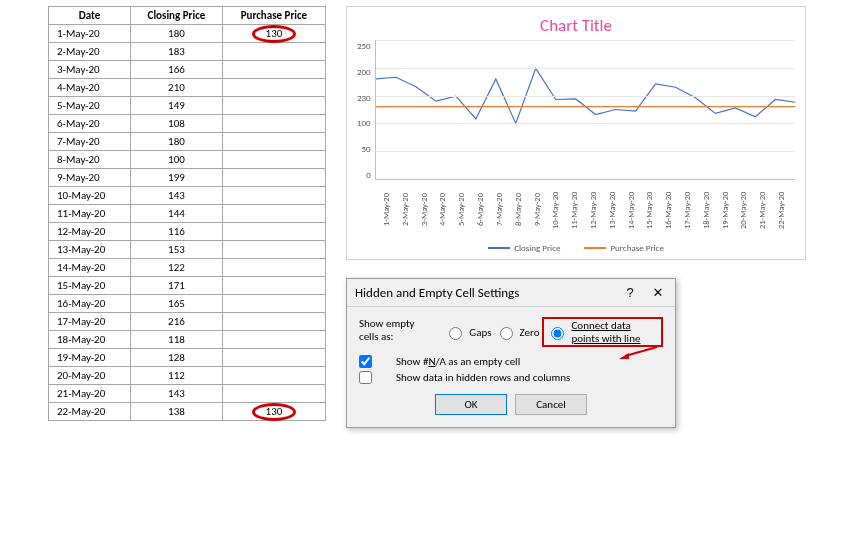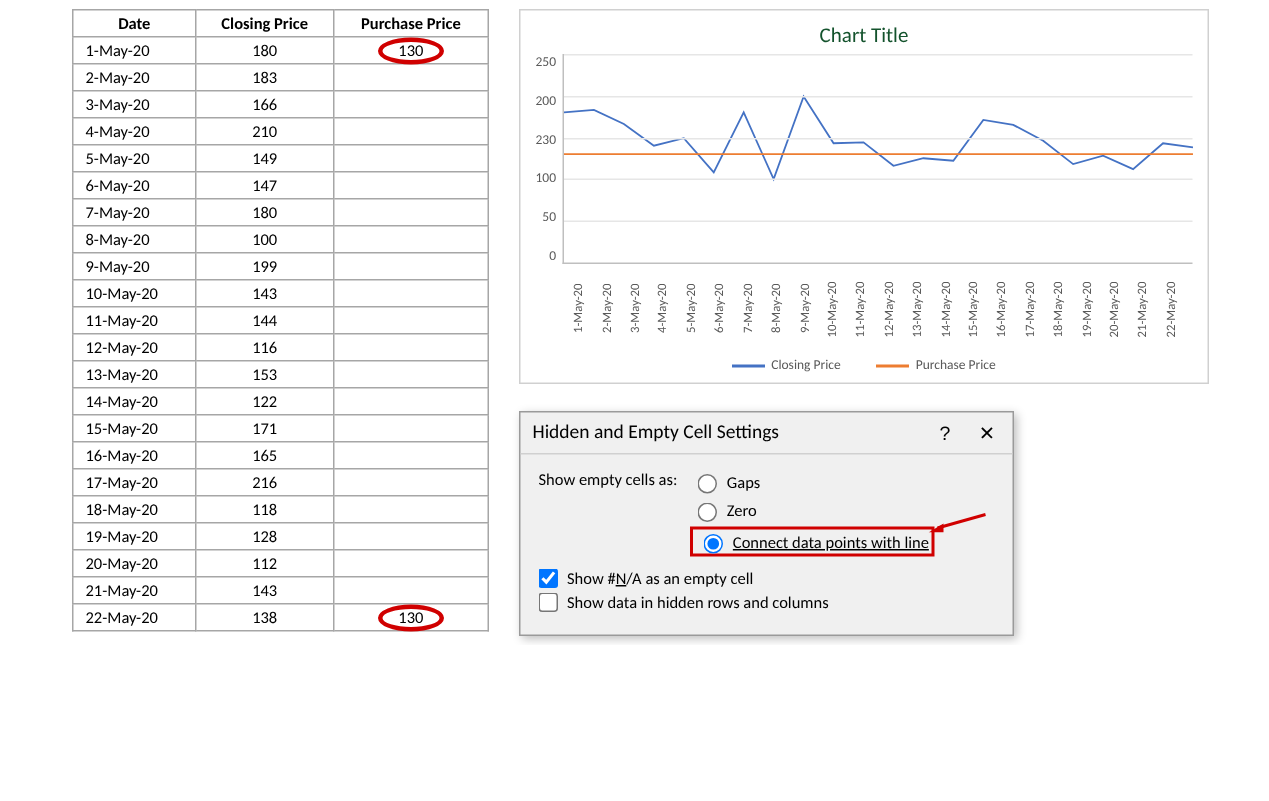--- a/index.html
+++ b/index.html
@@ -39,21 +39,21 @@
     pointer-events: none;
   }
 
   
   .chart-box {
     border: 1px solid #d0d0d0;
     background: #fff;
     padding: 8px 10px 6px 10px;
     width: 460px;
   }
-  .chart-title { text-align: center; font-size: 14px; color: #14532d; margin-bottom: 4px; }
+  .chart-title { text-align: center; font-size: 17px; color: #ec4899; margin-bottom: 4px; }
   .plot-wrap { display: flex; align-items: stretch; }
   .y-axis { display: flex; flex-direction: column; justify-content: space-between; font-size: 9px; color: #595959; text-align: right; padding-right: 4px; height: 140px; }
   .plot { position: relative; flex: 1; height: 140px; border-left: 1px solid #bfbfbf; border-bottom: 1px solid #bfbfbf; }
   .grid-line { position: absolute; left: 0; right: 0; border-top: 1px solid #e6e6e6; }
   .x-axis { display: flex; margin-left: 24px; margin-top: 4px; }
   .x-tick { flex: 1; font-size: 8.5px; color: #595959; text-align: center; writing-mode: vertical-rl; transform: rotate(180deg); height: 52px; }
   .legend { display: flex; justify-content: center; gap: 24px; margin-top: 6px; font-size: 9px; color: #595959; align-items: center; }
   .legend-item { display: flex; align-items: center; gap: 4px; }
   .legend-line { width: 22px; height: 0; border-top: 2px solid; }
   svg.lines { position: absolute; inset: 0; width: 100%; height: 100%; overflow: visible; }
@@ -70,26 +70,26 @@
   .dialog-title {
     display: flex; align-items: center; justify-content: space-between;
     padding: 6px 8px;
     border-bottom: 1px solid #d0d0d0;
   }
   .dialog-title .t { font-size: 13px; }
   .dialog-title .ctrls { display: flex; gap: 10px; font-size: 13px; font-family: Arial; }
   .dialog-title .ctrls span { width: 18px; text-align: center; cursor: default; }
   .dialog-body { padding: 10px 12px 12px 12px; }
   .radio-group { display: flex; align-items: flex-start; gap: 8px; margin-bottom: 8px; }
-  .radio-col { display: flex; flex-direction: column; gap: 3px; }
+  .radio-col { display: flex; gap: 3px; }
   .radio-row { display: flex; align-items: center; gap: 4px; }
   .radio-row label { cursor: default; }
   .radio-row.highlighted { border: 2px solid #d00000; padding: 0 2px; }
   .radio-row.highlighted label { text-decoration: underline; }
-  .check-row { display: flex; align-items: center; gap: 6px; margin: 3px 0; }
+  .check-row { display: flex; align-items: center; gap: 24px; margin: 3px 0; }
   .check-row input { margin: 0; }
   .check-row label u { text-decoration: underline; }
   .btn-row { display: flex; justify-content: center; gap: 8px; margin-top: 10px; }
   .btn {
     min-width: 72px; padding: 3px 12px;
     background: #e1e1e1; border: 1px solid #adadad;
     font-size: 11px; text-align: center; cursor: default;
   }
   .btn.primary { border: 1px solid #0078d7; }
   .arrow {
@@ -133,21 +133,21 @@
             <td>210</td>
             <td></td>
           </tr>
           <tr>
             <td>5-May-20</td>
             <td>149</td>
             <td></td>
           </tr>
           <tr>
             <td>6-May-20</td>
-            <td>147</td>
+            <td>108</td>
             <td></td>
           </tr>
           <tr>
             <td>7-May-20</td>
             <td>180</td>
             <td></td>
           </tr>
           <tr>
             <td>8-May-20</td>
             <td>100</td>
@@ -319,16 +319,20 @@
             </svg>
         </div>
         <div class="check-row">
           <input type="checkbox" checked="" style="">
           <label><span>Show #</span><u>N</u><span>/A as an empty cell</span></label>
         </div>
         <div class="check-row">
           <input type="checkbox" style="">
           <label>Show data in hidden rows and columns</label>
         </div>
+        <div class="btn-row">
+          <div class="btn primary">OK</div>
+          <div class="btn">Cancel</div>
+        </div>
       </div>
     </div>
   </div>
 </div>
 
 </body></html>

